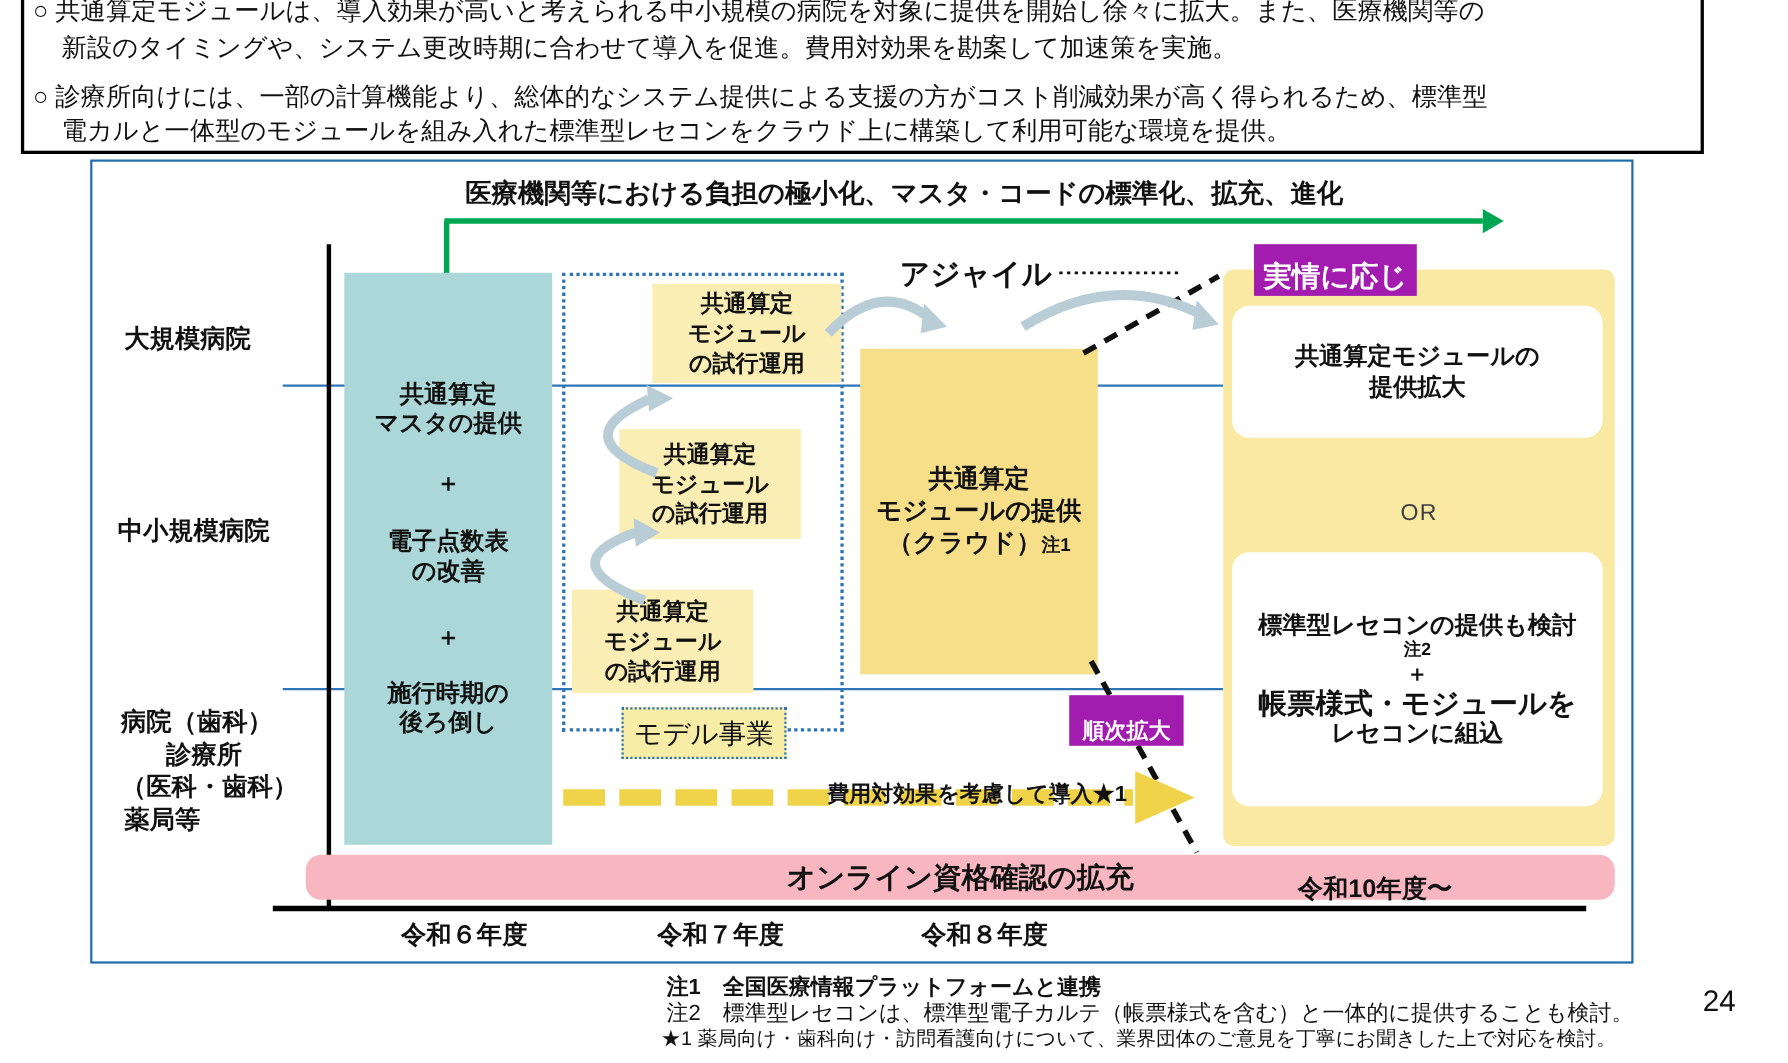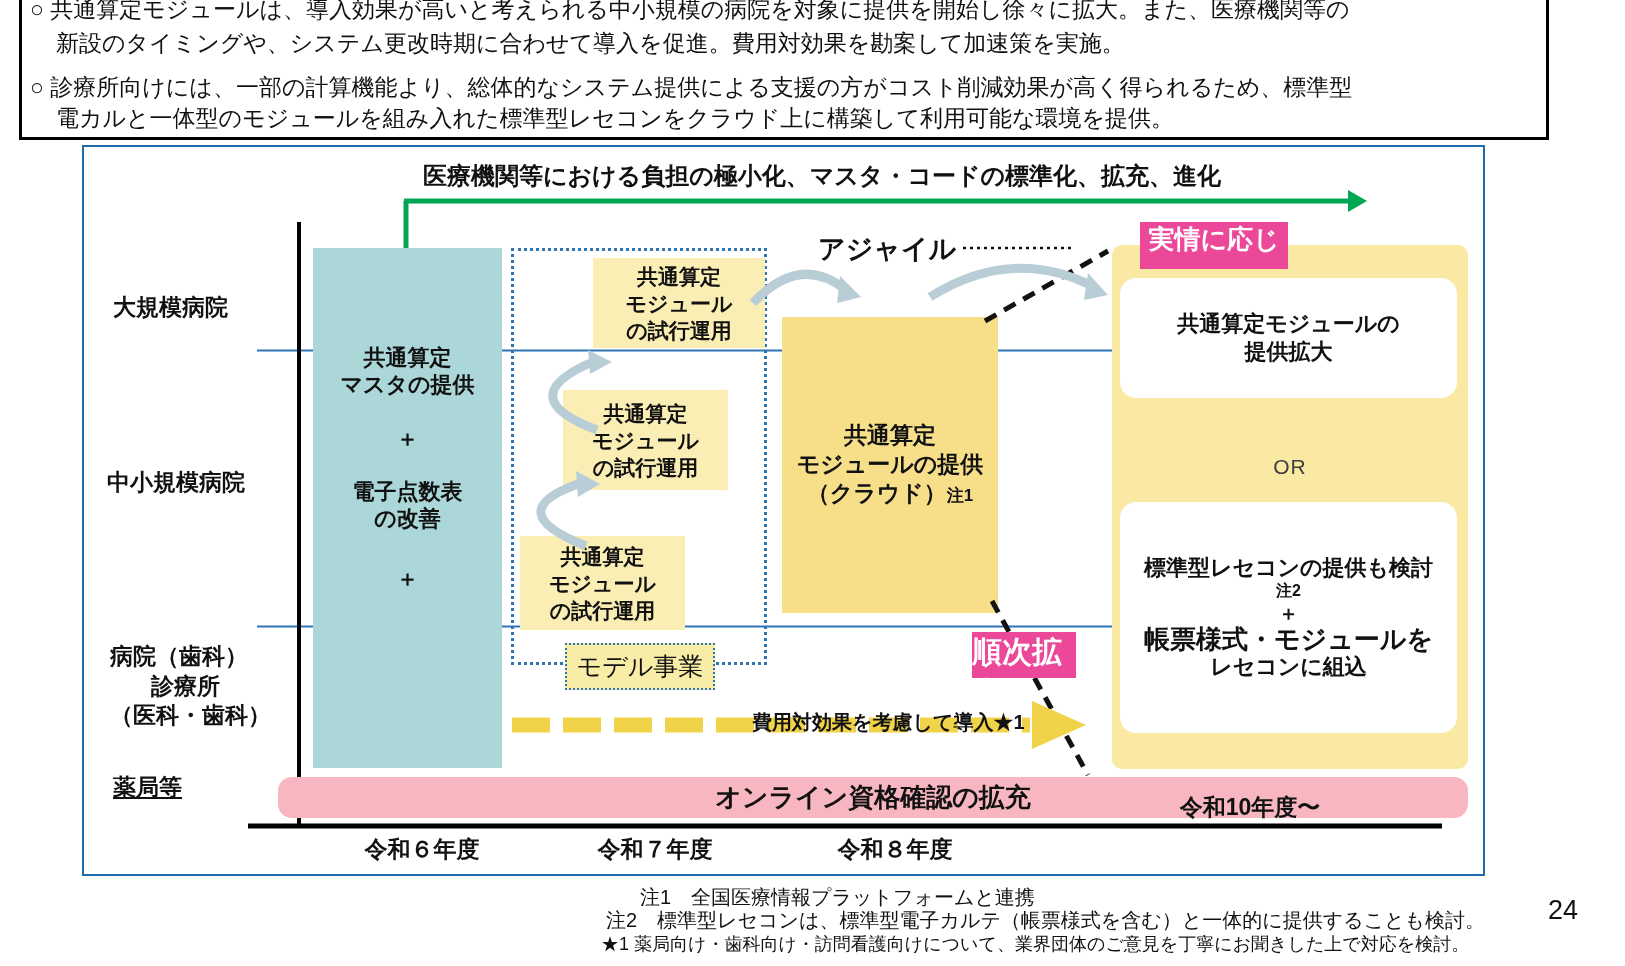--- a/index.html
+++ b/index.html
@@ -7,21 +7,21 @@
          font-family:"Liberation Sans",sans-serif;color:#111;}
   .abs{position:absolute;}
   .b{font-weight:bold;}
   .ctr{text-align:center;}
   svg{position:absolute;left:0;top:0;}
   .introline{font-size:23px;line-height:30px;white-space:nowrap;}
   .rowlabel{font-size:23px;font-weight:bold;white-space:nowrap;}
   .tealtxt{width:100%;text-align:center;font-size:22px;font-weight:bold;line-height:27px;}
   .trialbox{background:#faeeb5;z-index:2;display:flex;align-items:center;justify-content:center;
             font-size:21px;font-weight:bold;line-height:27px;text-align:center;}
-  .badge{background:#ec4899;color:#fff;font-weight:bold;display:flex;align-items:flex-start;
+  .badge{background:#a21caf;color:#fff;font-weight:bold;display:flex;align-items:flex-end;
          justify-content:center;z-index:6;}
   .whitebox{background:#fff;border-radius:16px;z-index:3;display:flex;flex-direction:column;
             align-items:center;justify-content:center;text-align:center;}
   .yr{font-size:23px;font-weight:bold;text-align:center;z-index:4;}
   .fn{font-size:20px;white-space:nowrap;z-index:4;}
 </style>
 </head>
 <body>
 
 <div class="stage">
@@ -44,33 +44,37 @@
     <line x1="257" y1="626.5" x2="1112" y2="626.5" stroke="#2e75b6" stroke-width="2"></line>
     <line x1="299" y1="222" x2="299" y2="828" stroke="#000" stroke-width="4"></line>
     <line x1="248" y1="826" x2="1442" y2="826" stroke="#000" stroke-width="5"></line>
   </svg>
 
   <div class="abs rowlabel" style="left:113px;top:292px;z-index:4;">大規模病院</div>
   <div class="abs rowlabel" style="left:107px;top:467px;z-index:4;">中小規模病院</div>
   <div class="abs rowlabel" style="left:110px;top:641px;z-index:4;">病院（歯科）</div>
   <div class="abs rowlabel" style="left:113px;top:671px;z-index:4;padding-left:38px;">診療所</div>
   <div class="abs rowlabel" style="left:110px;top:700px;z-index:4;">（医科・歯科）</div>
-  <div class="abs rowlabel" style="left:113px;top:772px;z-index:4;text-decoration:underline;">薬局等</div>
+  <div class="abs rowlabel" style="left:113px;top:730px;z-index:4;">薬局等</div>
 
   <div class="abs" style="left:313px;top:248px;width:189px;height:520px;background:#abd7d8;z-index:2;">
     <div class="abs tealtxt" style="top:96px;">
       <div>共通算定</div>
         <div>マスタの提供</div>
     </div>
     <div class="abs tealtxt" style="top:177px;">＋</div>
     <div class="abs tealtxt" style="top:230px;">
       <div>電子点数表</div>
         <div>の改善</div>
     </div>
     <div class="abs tealtxt" style="top:317px;">＋</div>
+    <div class="abs tealtxt" style="top:368px;">
+      <div>施行時期の</div>
+        <div>後ろ倒し</div>
+    </div>
   </div>
 
   <div class="abs" style="left:511px;top:248px;width:256px;height:417px;border:3px dotted #2e74b5;box-sizing:border-box;z-index:2;"></div>
 
   <div class="abs trialbox" style="left:593px;top:258px;width:172px;height:90px;">
     <div><span>共通算定</span><br><span>モジュール</span><br><span>の試行運用</span></div>
   </div>
   <div class="abs trialbox" style="left:563px;top:390px;width:165px;height:100px;">
     <div><span>共通算定</span><br><span>モジュール</span><br><span>の試行運用</span></div>
   </div>
@@ -108,21 +112,21 @@
     <div class="b" style="font-size:22px;line-height:27px;">標準型レセコンの提供も検討</div>
     <div class="b" style="font-size:16px;line-height:20px;">注2</div>
     <div class="b" style="font-size:20px;line-height:24px;">＋</div>
     <div class="b" style="font-size:26px;line-height:28px;">帳票様式・モジュールを</div>
     <div class="b" style="font-size:22px;line-height:28px;">レセコンに組込</div>
   </div>
 
   <div class="abs badge" style="left:1140px;top:222px;width:148px;height:47px;font-size:26px;">
     <span>実情に応じ</span>
   </div>
-  <div class="abs badge" style="left:972px;top:632px;width:104px;height:46px;font-size:30px;">
+  <div class="abs badge" style="left:972px;top:632px;width:104px;height:46px;font-size:20px;">
     <span>順次拡大</span>
   </div>
 
   <svg width="1625" height="966" style="z-index:5;pointer-events:none;">
     <line x1="963" y1="248" x2="1073" y2="248" stroke="#111" stroke-width="2.5" stroke-dasharray="3,4"></line>
     <line x1="985" y1="321" x2="1108" y2="251" stroke="#111" stroke-width="5" stroke-dasharray="13,9"></line>
     <line x1="992" y1="601" x2="1088" y2="775" stroke="#111" stroke-width="5" stroke-dasharray="13,9"></line>
     <path d="M 586,546 Q 500,512 578,484" fill="none" stroke="#b9cdd6" stroke-width="9"></path>
     <polygon points="576,471 600,484 578,497" fill="#b9cdd6"></polygon>
     <path d="M 597,430 Q 512,398 590,363" fill="none" stroke="#b9cdd6" stroke-width="9"></path>
@@ -140,19 +144,19 @@
   <div class="abs" style="left:278px;top:777px;width:1190px;height:41px;background:#f8b7c0;border-radius:14px;z-index:2;
               display:flex;align-items:center;justify-content:center;font-size:26px;font-weight:bold;">
     <span>オンライン資格確認の拡充</span>
   </div>
 
   <div class="abs yr" style="left:342px;top:834px;width:160px;">令和６年度</div>
   <div class="abs yr" style="left:575px;top:834px;width:160px;">令和７年度</div>
   <div class="abs yr" style="left:815px;top:834px;width:160px;">令和８年度</div>
   <div class="abs yr" style="left:1150px;top:792px;width:200px;">令和10年度〜</div>
 
-  <div class="abs fn" style="left:640px;top:884px;">注1　全国医療情報プラットフォームと連携</div>
+  <div class="abs fn" style="left:606px;top:884px;font-weight:bold;">注1　全国医療情報プラットフォームと連携</div>
   <div class="abs fn" style="left:606px;top:907px;">注2　標準型レセコンは、標準型電子カルテ（帳票様式を含む）と一体的に提供することも検討。</div>
   <div class="abs fn" style="left:601px;top:932px;font-size:18px;">★1 薬局向け・歯科向け・訪問看護向けについて、業界団体のご意見を丁寧にお聞きした上で対応を検討。</div>
 
   <div class="abs" style="left:1548px;top:895px;font-size:27px;z-index:4;">24</div>
 
 </div>
 
 </body></html>

